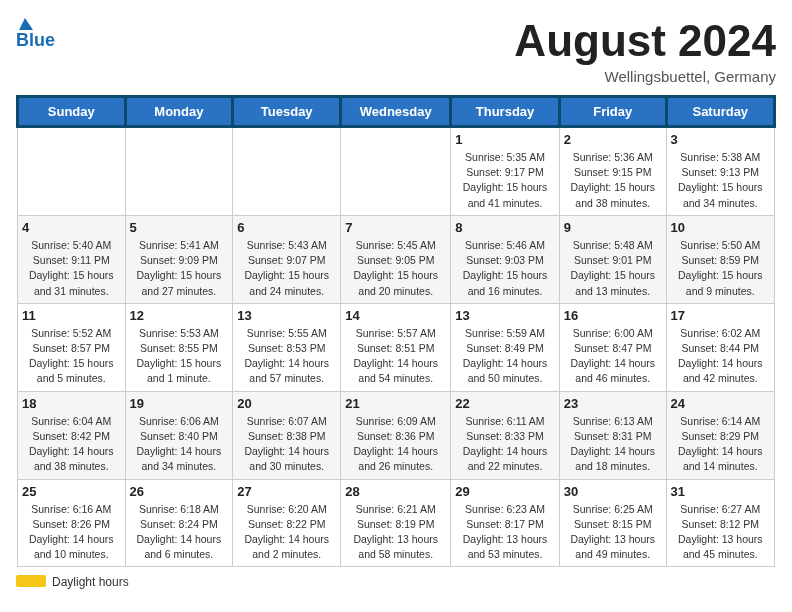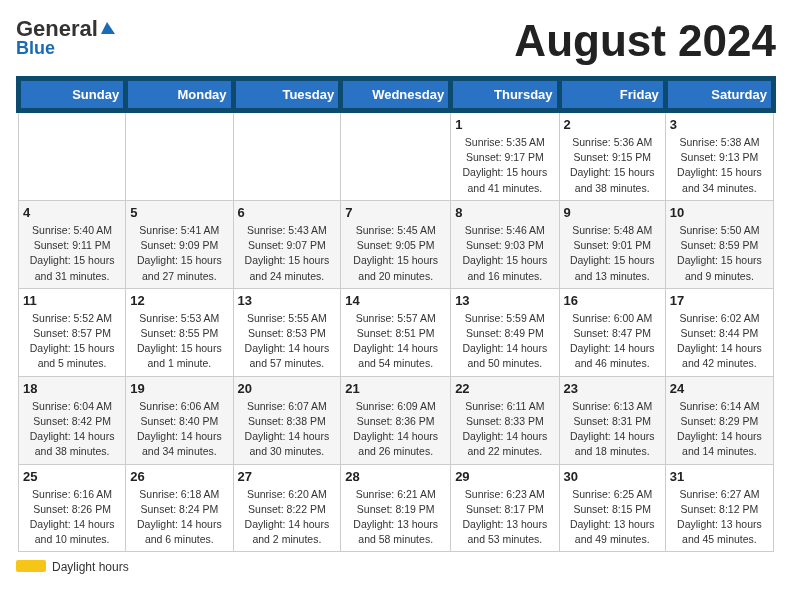--- a/index.html
+++ b/index.html
@@ -36,24 +36,24 @@
     }
     table {
       width: 100%;
       border-collapse: collapse;
       font-size: 11px;
     }
     thead tr th {
       background-color: #2a72c3;
       color: #fff;
       padding: 6px 4px;
-      text-align: right;
+      text-align: center;
       font-size: 13px;
       font-weight: bold;
-      border: 5px solid #0c4a6e;
+      border: 3px solid #0c4a6e;
     }
     tbody tr td {
       border: 1px solid #ccc;
       vertical-align: top;
       padding: 4px;
       width: 113px;
       min-height: 80px;
       background: #fff;
     }
     tbody tr:nth-child(even) td {
@@ -89,29 +89,29 @@
       background: #f5c518;
       border-radius: 2px;
     }
   </style>
 </head>
 <body>
 
 <div class="header-area">
   <div class="logo">
     <div style="display:flex; align-items:center; gap:0">
-      <span style="font-size:22px; font-weight:bold; color:#333;">General</span>
       <svg width="18" height="18" viewBox="0 0 18 18" style="margin:0 1px;">
         <polygon points="8,2 16,14 2,14" fill="#1a6bb5"></polygon>
       </svg>
     </div>
     <span style="font-size:18px; font-weight:bold; color:#1a6bb5; margin-top:-4px;">Blue</span>
   </div>
   <div class="title-area">
     <div class="month-year">August 2024</div>
+    <div class="location">Wellingsbuettel, Germany</div>
   </div>
 </div>
 
 <table>
   <thead>
     <tr id="header-row">
     <th>Sunday</th>
         <th>Monday</th>
         <th>Tuesday</th>
         <th>Wednesday</th>

